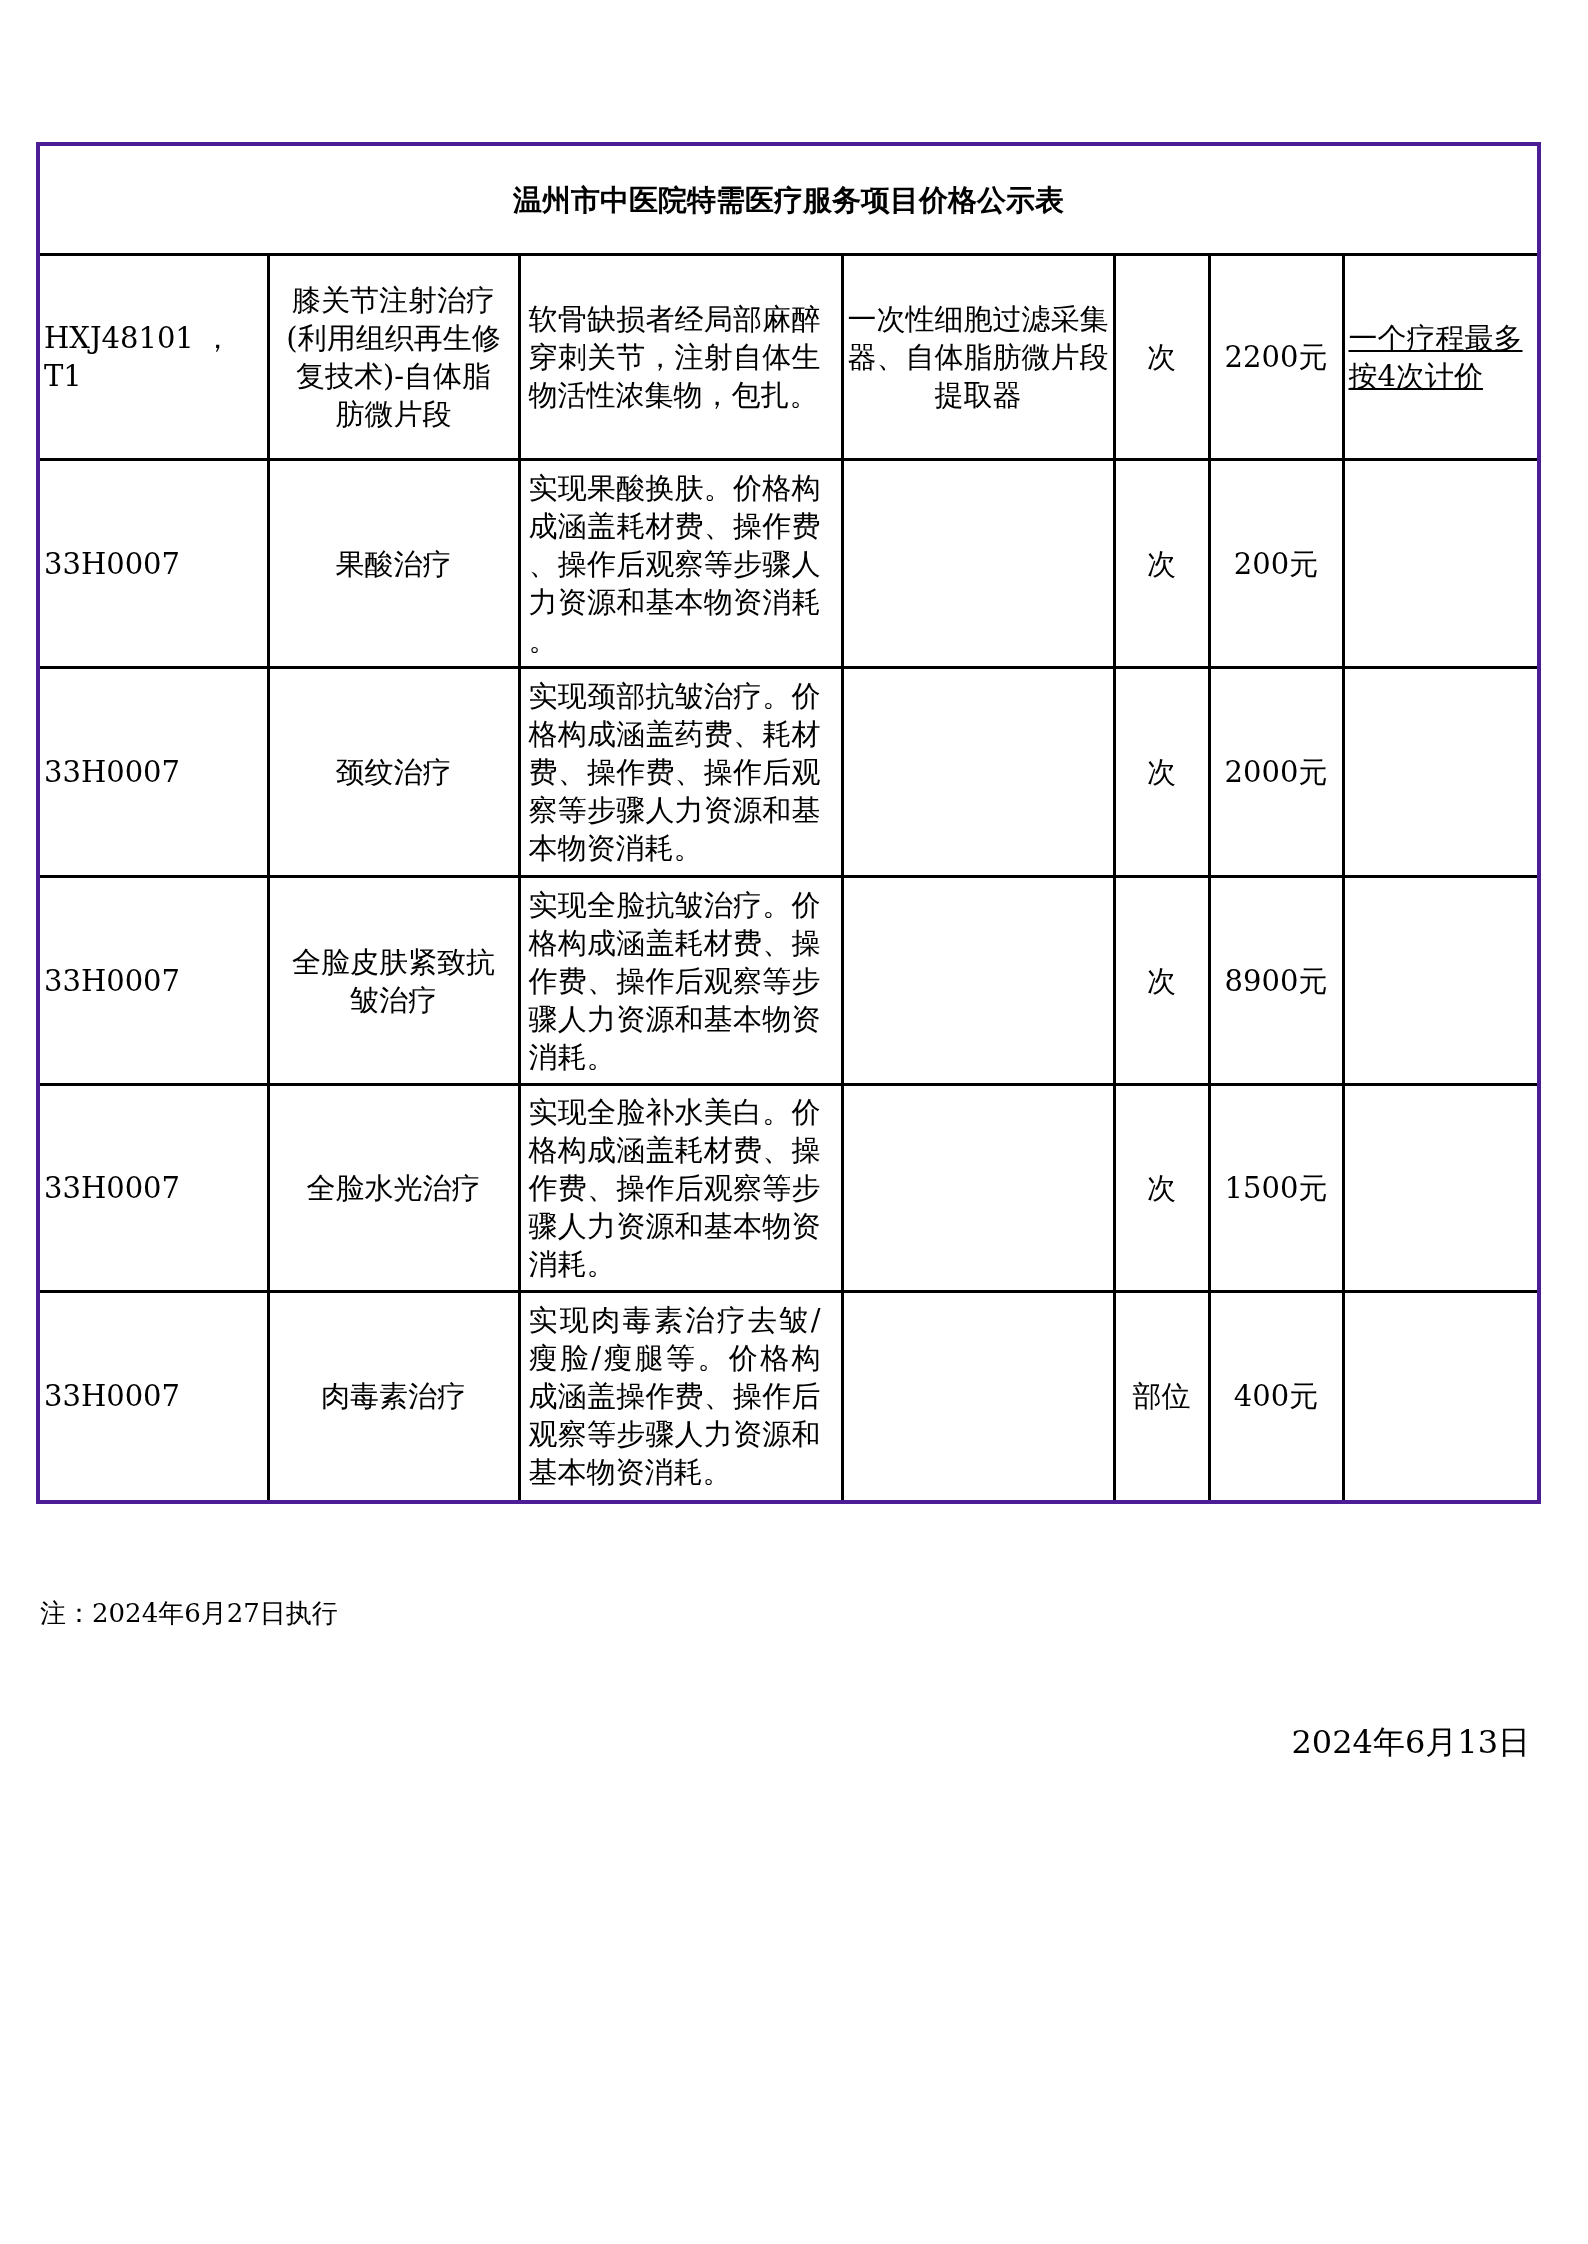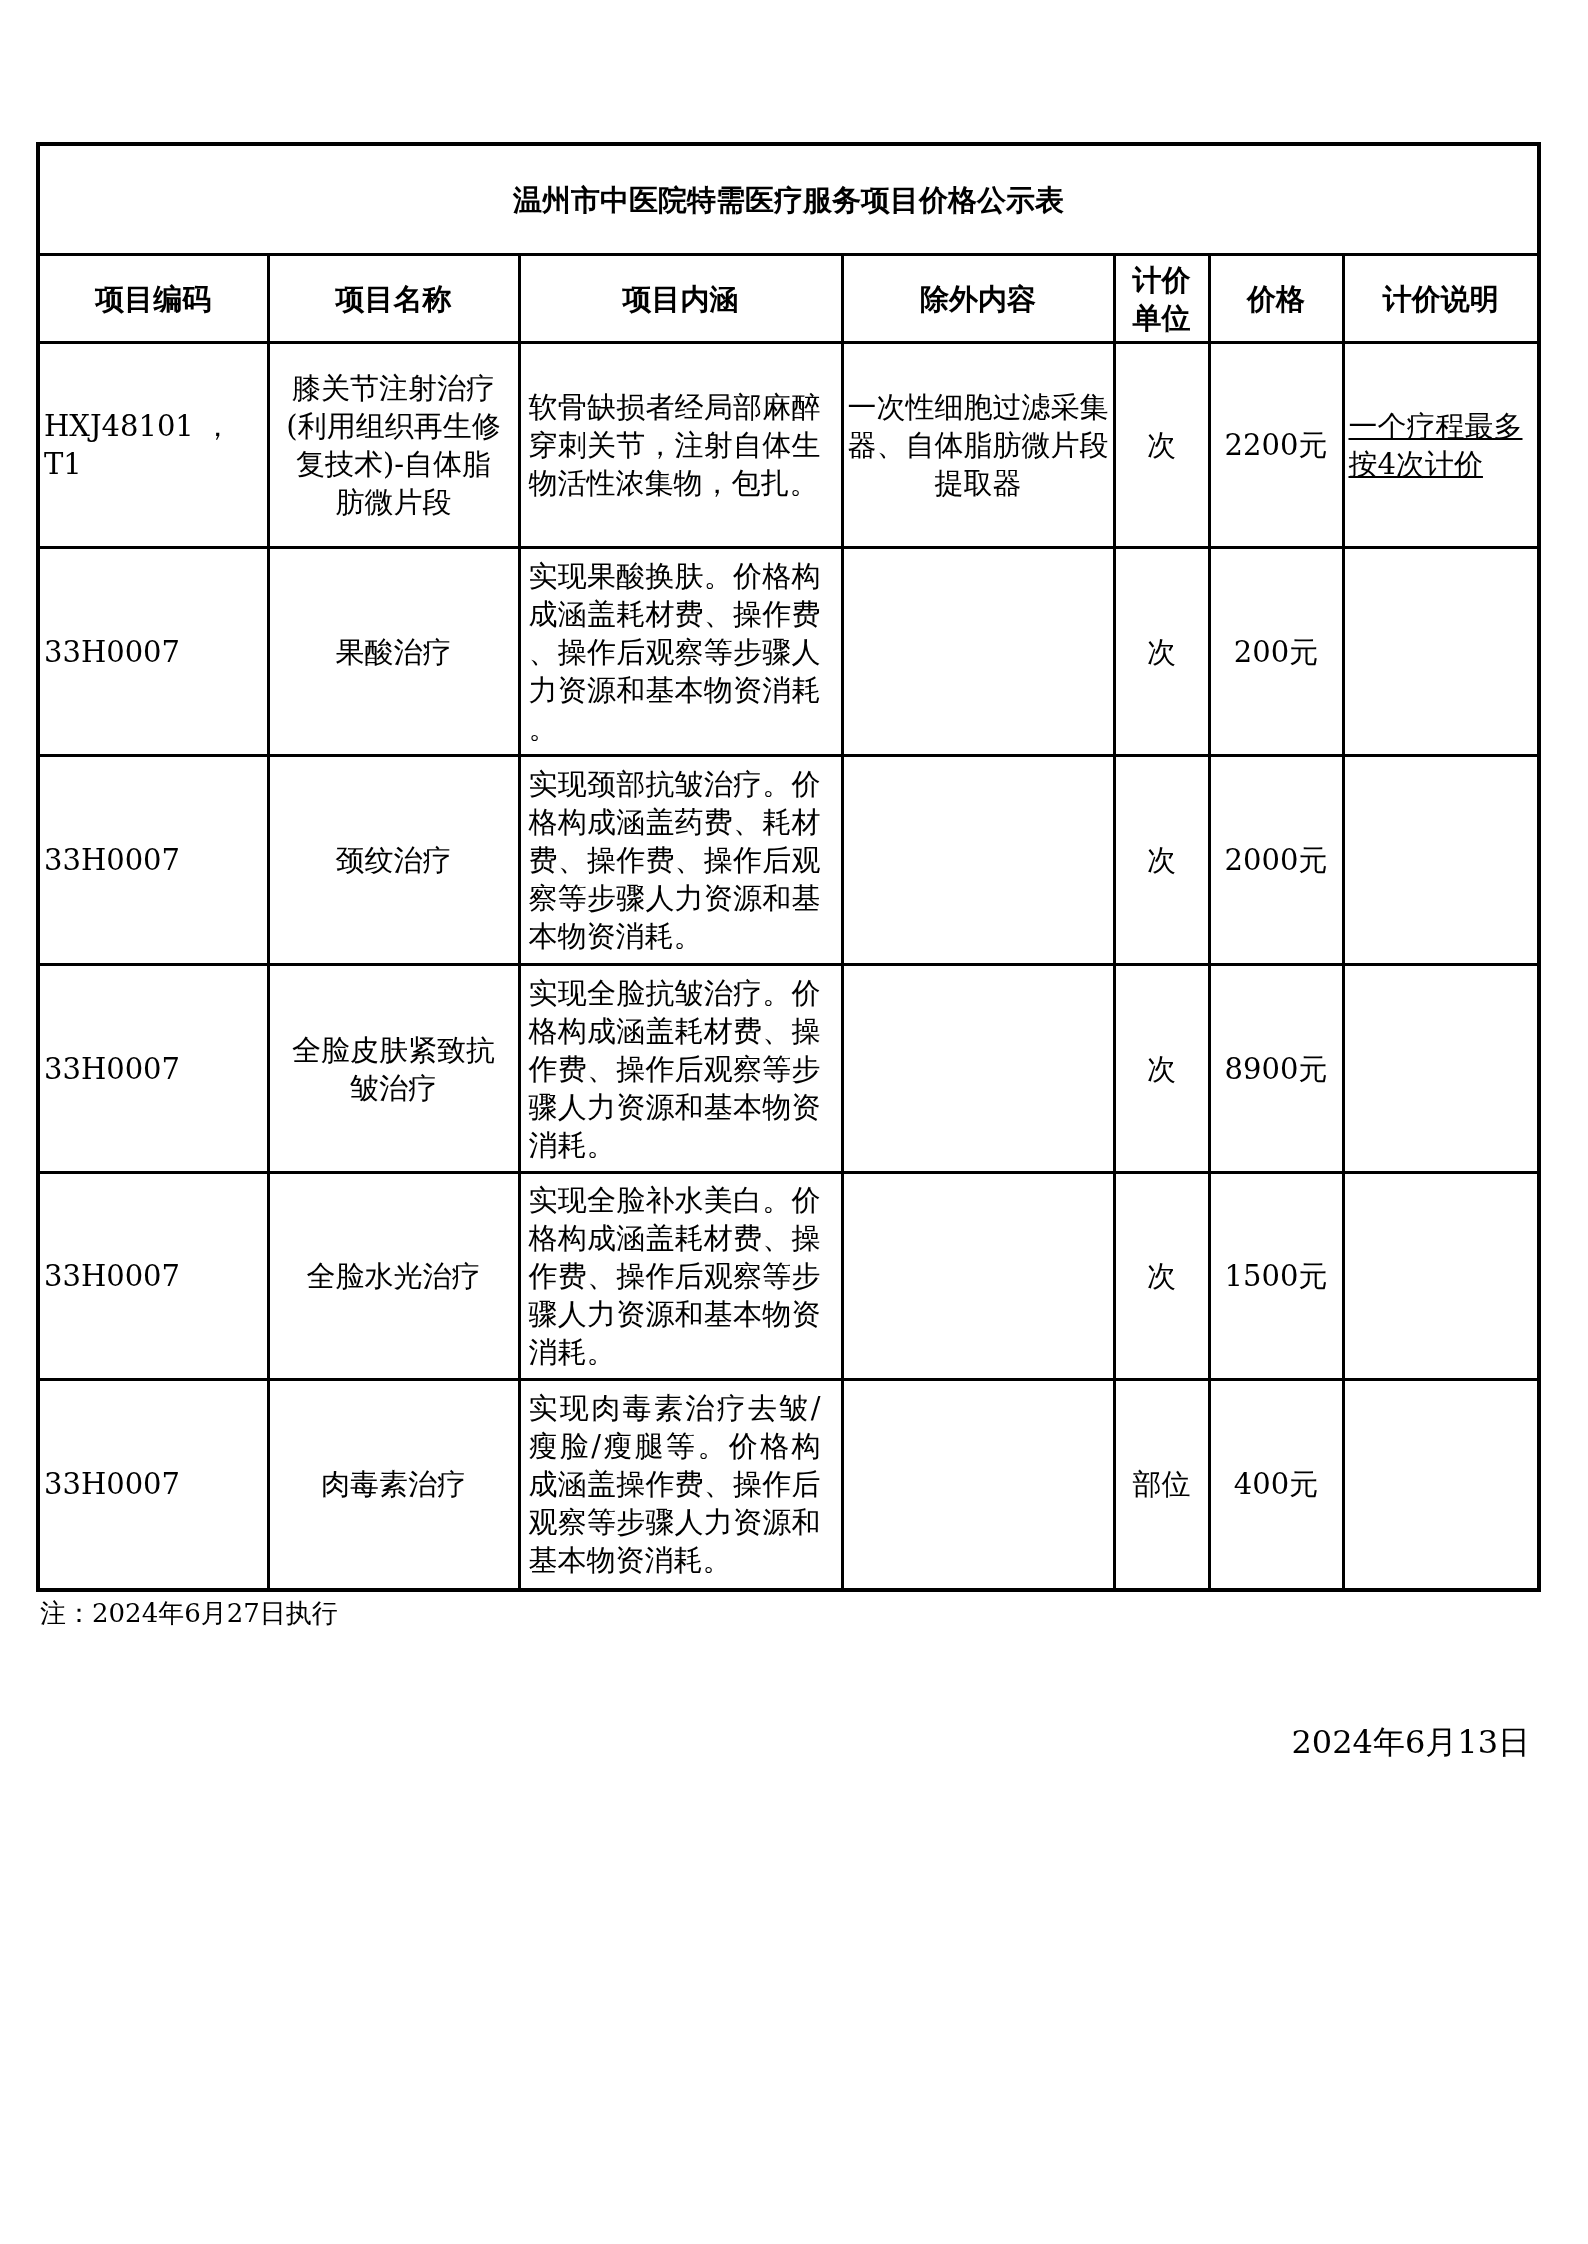--- a/index.html
+++ b/index.html
@@ -14,21 +14,21 @@
     background: #ffffff;
     font-family: "DejaVu Serif", "Liberation Serif", serif;
     color: #000000;
   }
   table.price-table {
     position: absolute;
     left: 36px;
     top: 142px;
     width: 1501px;
     border-collapse: collapse;
-    border: 4px solid #000000;
+    border: 4px solid #4c1d95;
     table-layout: fixed;
   }
   table.price-table td, table.price-table th {
     border: 3px solid #000000;
     font-size: 29px;
     line-height: 38px;
     color: #000000;
     vertical-align: middle;
     overflow: hidden;
     word-break: normal;
@@ -91,29 +91,20 @@
       <col style="width:95px">
       <col style="width:134px">
       <col style="width:196px">
     </colgroup>
 
     <tbody>
         <tr>
       <td colspan="7" class="title-cell">温州市中医院特需医疗服务项目价格公示表</td>
     </tr>
 
-    <tr class="header-row">
-      <th>项目编码</th>
-      <th>项目名称</th>
-      <th>项目内涵</th>
-      <th>除外内容</th>
-      <th>计价单位</th>
-      <th>价格</th>
-      <th>计价说明</th>
-    </tr>
 
     <tr style="height:205px">
       <td class="cell-code">HXJ48101 ，T1</td>
       <td class="cell-name">膝关节注射治疗(利用组织再生修复技术)-自体脂肪微片段</td>
       <td class="cell-content">软骨缺损者经局部麻醉穿刺关节，注射自体生物活性浓集物，包扎。</td>
       <td class="cell-excluded">一次性细胞过滤采集器、自体脂肪微片段提取器</td>
       <td class="cell-unit">次</td>
       <td class="cell-price">2200元</td>
       <td class="cell-note">一个疗程最多按4次计价</td>
     </tr>

